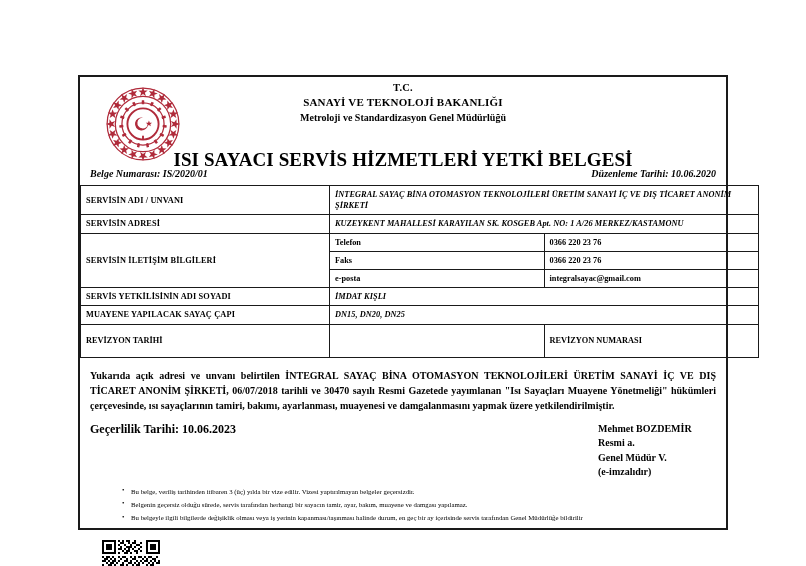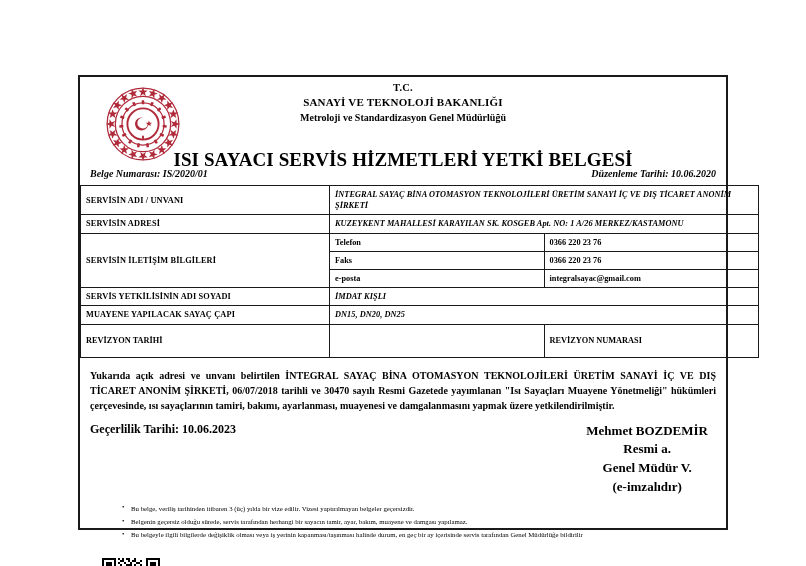--- a/index.html
+++ b/index.html
@@ -122,22 +122,21 @@
     display: flex;
     justify-content: space-between;
     align-items: flex-start;
     padding: 9px 10px 0 10px;
   }
   .validity {
     font-size: 12px;
     font-weight: bold;
   }
   .signature {
-    text-align: center;
-    font-size: 13px;
+    font-size: 10px;
     font-weight: bold;
     line-height: 1.45;
     min-width: 110px;
     margin-right: 8px;
   }
 
   
   ul.notes {
     margin: 5px 0 0 0;
     padding-left: 42px;

